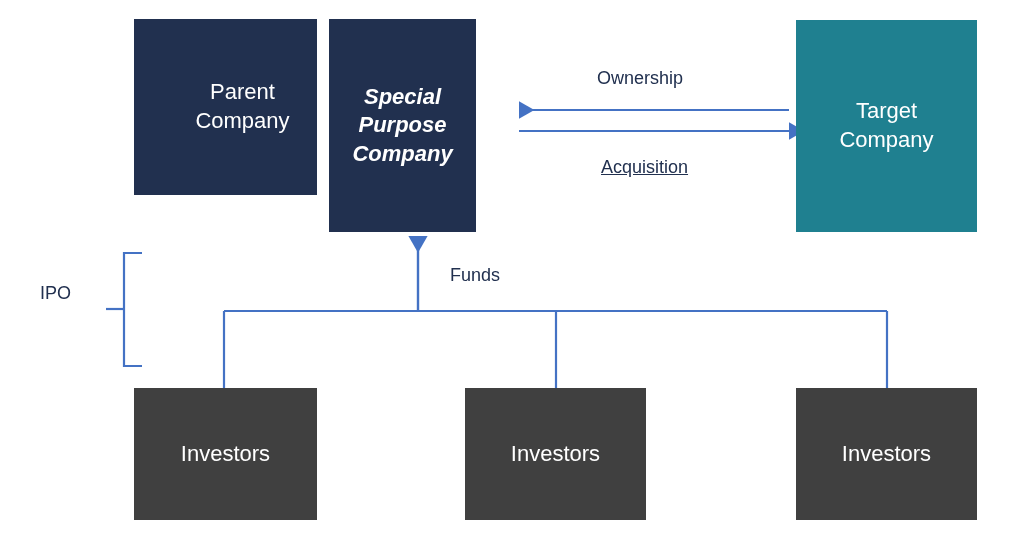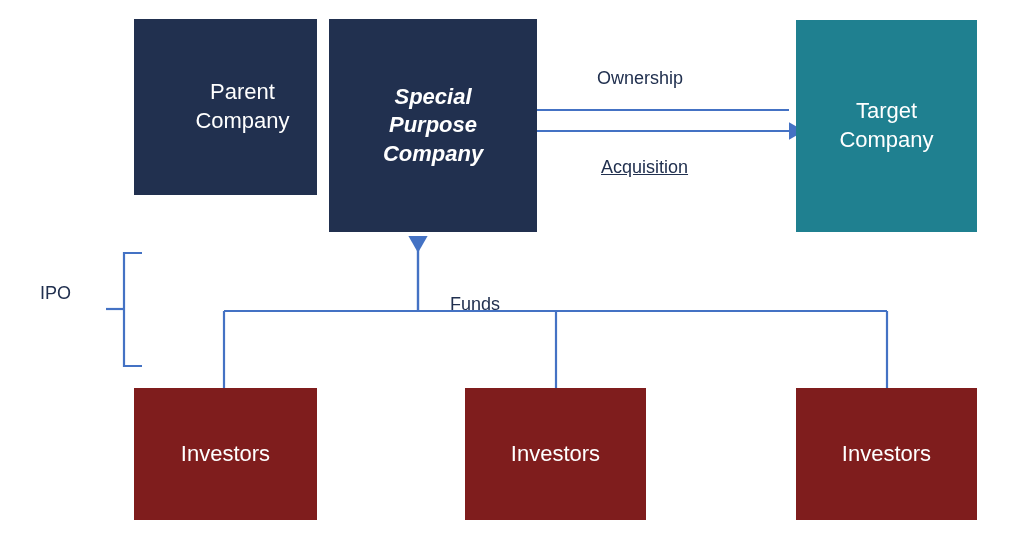--- a/index.html
+++ b/index.html
@@ -25,21 +25,21 @@
     text-align: center;
     color: #ffffff;
     font-size: 22px;
     line-height: 1.3;
     box-sizing: border-box;
     white-space: pre-line;
     padding: 4px;
   }
   .node-navy   { background: #21304f; }
   .node-teal   { background: #1f8090; }
-  .node-orange { background: #7f1d1d; }
+  .node-orange { background: #404040; }
   .node-emph {
     font-style: italic;
     font-weight: bold;
   }
   .edge-label {
     position: absolute;
     color: #21304f;
     font-size: 18px;
     white-space: nowrap;
   }
@@ -86,21 +86,21 @@
 
     <path d="M142,253 L124,253 L124,366 L142,366" fill="none" stroke="#4472c4" stroke-width="2.2"></path>
     <line x1="106" y1="309" x2="124" y2="309" stroke="#4472c4" stroke-width="2.2"></line>
   </svg>
 
   <div class="node node-navy" style="left:134px; top:19px; width:183px; height:176px;padding-left:38px;">
     <span>Parent
 Company</span>
   </div>
 
-  <div class="node node-navy node-emph" style="left:329px; top:19px; width:208px; height:213px;">
+  <div class="node node-navy node-emph" style="left:329px; top:19px; width:147px; height:213px;">
     <span>Special
 Purpose
 Company</span>
   </div>
 
   <div class="node node-teal" style="left:796px; top:20px; width:181px; height:212px;">
     <span>Target
 Company</span>
   </div>
 
@@ -113,17 +113,17 @@
   </div>
 
   <div class="node node-orange" style="left:796px; top:388px; width:181px; height:132px;">
     <span>Investors</span>
   </div>
 
   <div class="edge-label" style="left:597px; top:68px;">Ownership</div>
 
   <div class="edge-label" style="left:601px; top:157px;text-decoration:underline;">Acquisition</div>
 
-  <div class="edge-label" style="left:450px; top:294px;">Funds</div>
+  <div class="edge-label" style="left:450px; top:265px;">Funds</div>
 
   <div class="edge-label" style="left:40px; top:283px;">IPO</div>
 
 </div>
 
 </body></html>

